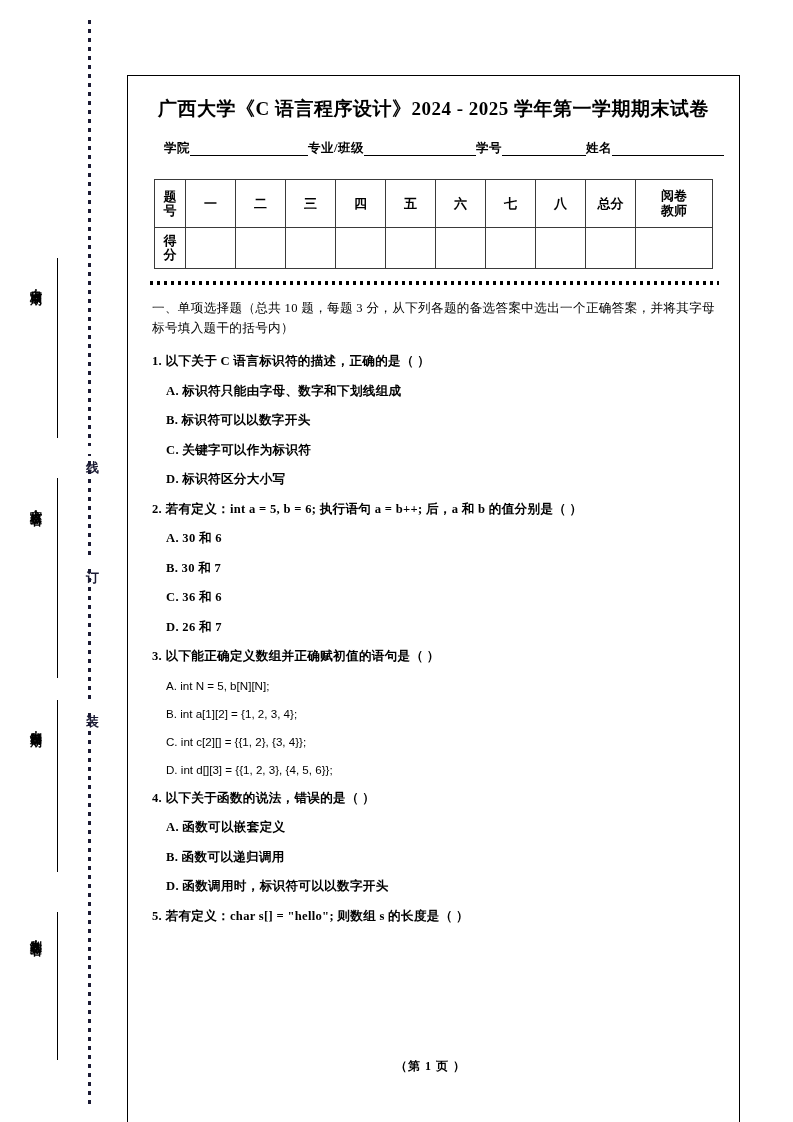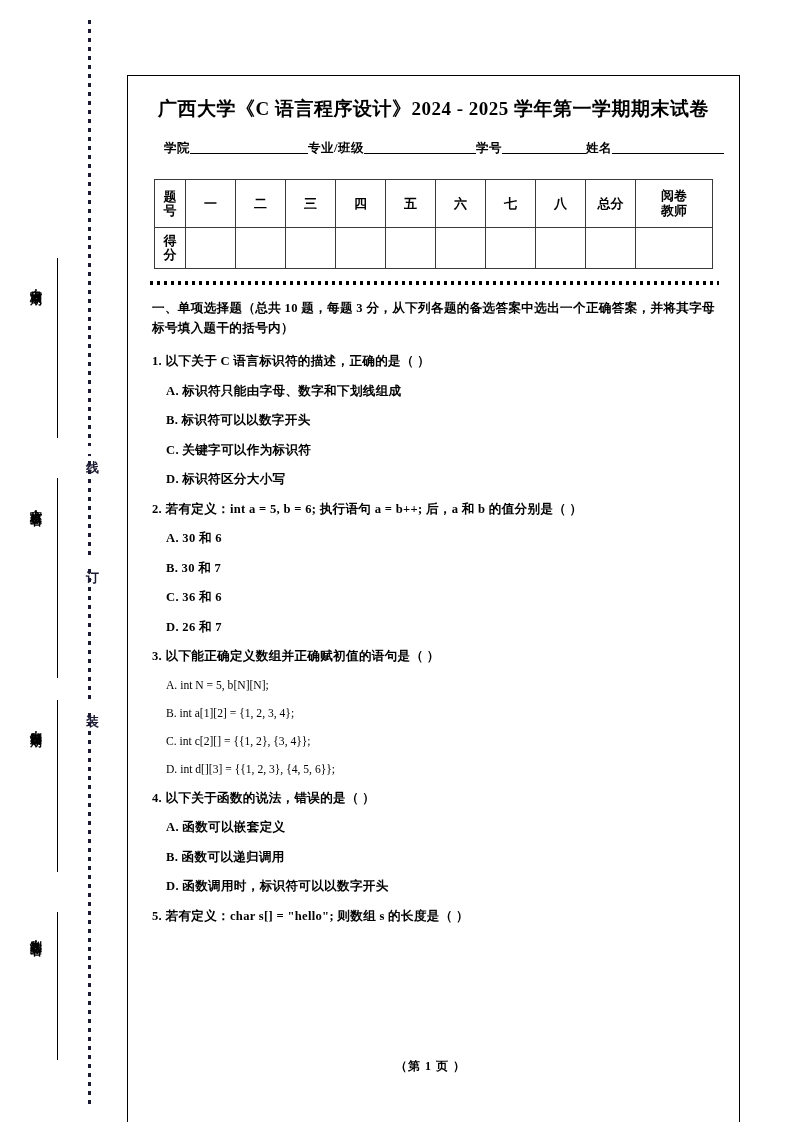--- a/index.html
+++ b/index.html
@@ -110,21 +110,21 @@
   .info-line {
     display: flex;
     align-items: flex-end;
     margin: 18px 0 0 0;
     padding: 0 6px 0 18px;
     font-size: 12.5px;
     font-weight: bold;
   }
   .info-field {
     display: flex;
-    align-items: flex-start;
+    align-items: center;
   }
   .info-label {
     white-space: nowrap;
     letter-spacing: 0.5px;
   }
   .info-blank {
     border-bottom: 1px solid #000;
     height: 13px;
   }
   .bw1 { width: 118px; }
@@ -171,40 +171,40 @@
     background-repeat: repeat-x;
   }
 
   
   .body-text {
     margin: 14px 6px 0 6px;
     font-size: 12.6px;
     line-height: 1.55;
   }
   .section-head {
-    font-weight: bold;
+    font-weight: normal;
     letter-spacing: 0.3px;
     margin-bottom: 14px;
     text-align: justify;
   }
   .question {
     margin-bottom: 4px;
   }
   .q-stem {
     font-weight: bold;
     letter-spacing: 0.3px;
     margin: 0 0 10px 0;
   }
   .q-option {
     margin: 0 0 10px 14px;
     letter-spacing: 0.3px;
     font-weight: bold;
   }
   .mono {
-    font-family: Liberation Serif, serif;
+    font-family: Liberation Sans, sans-serif;
     font-size: 11.6px;
     font-weight: normal;
     letter-spacing: 0;
   }
 
   
   .footer {
     position: absolute;
     left: 124px;
     top: 1058px;

